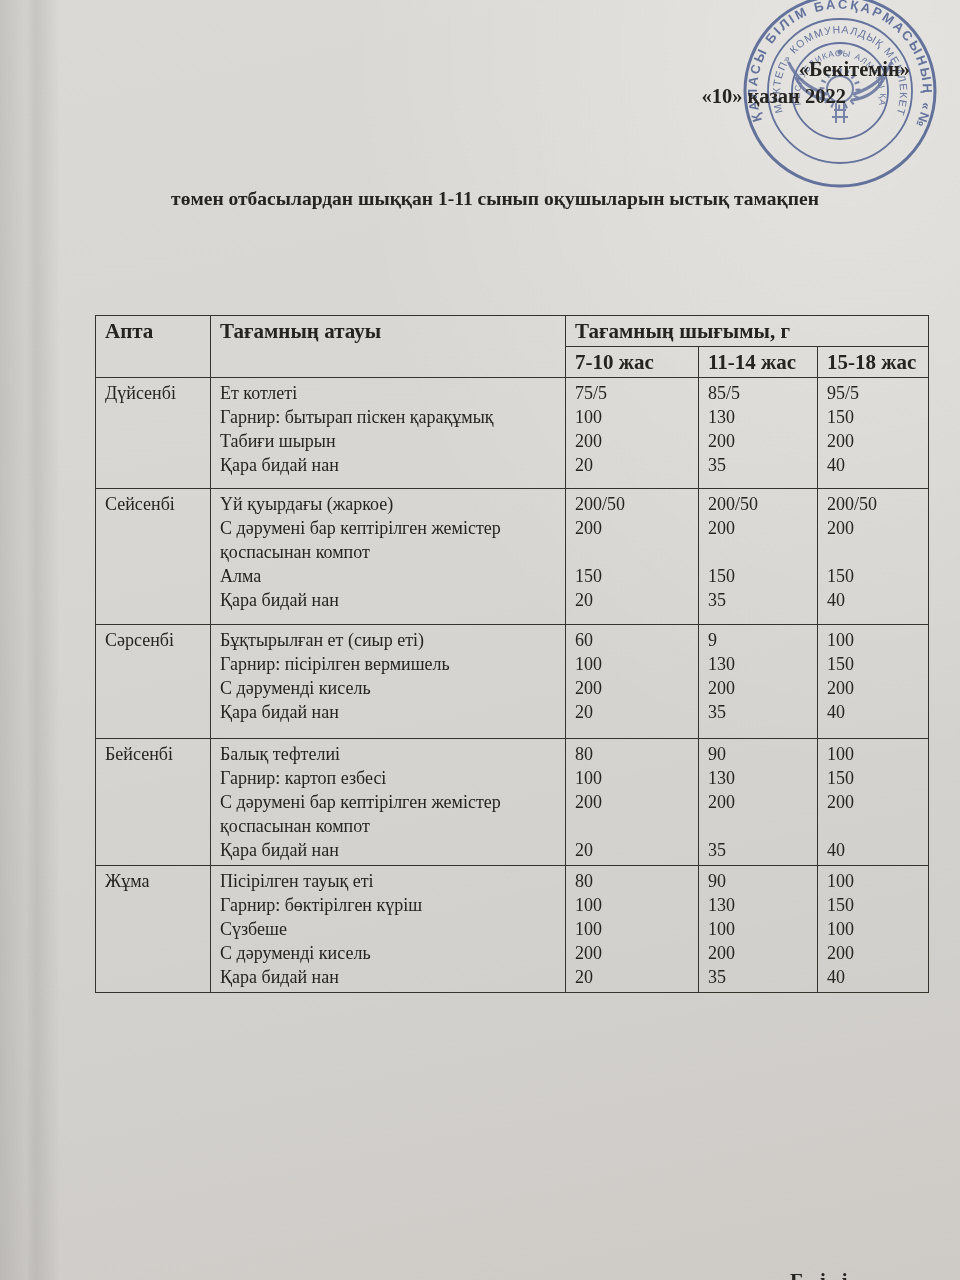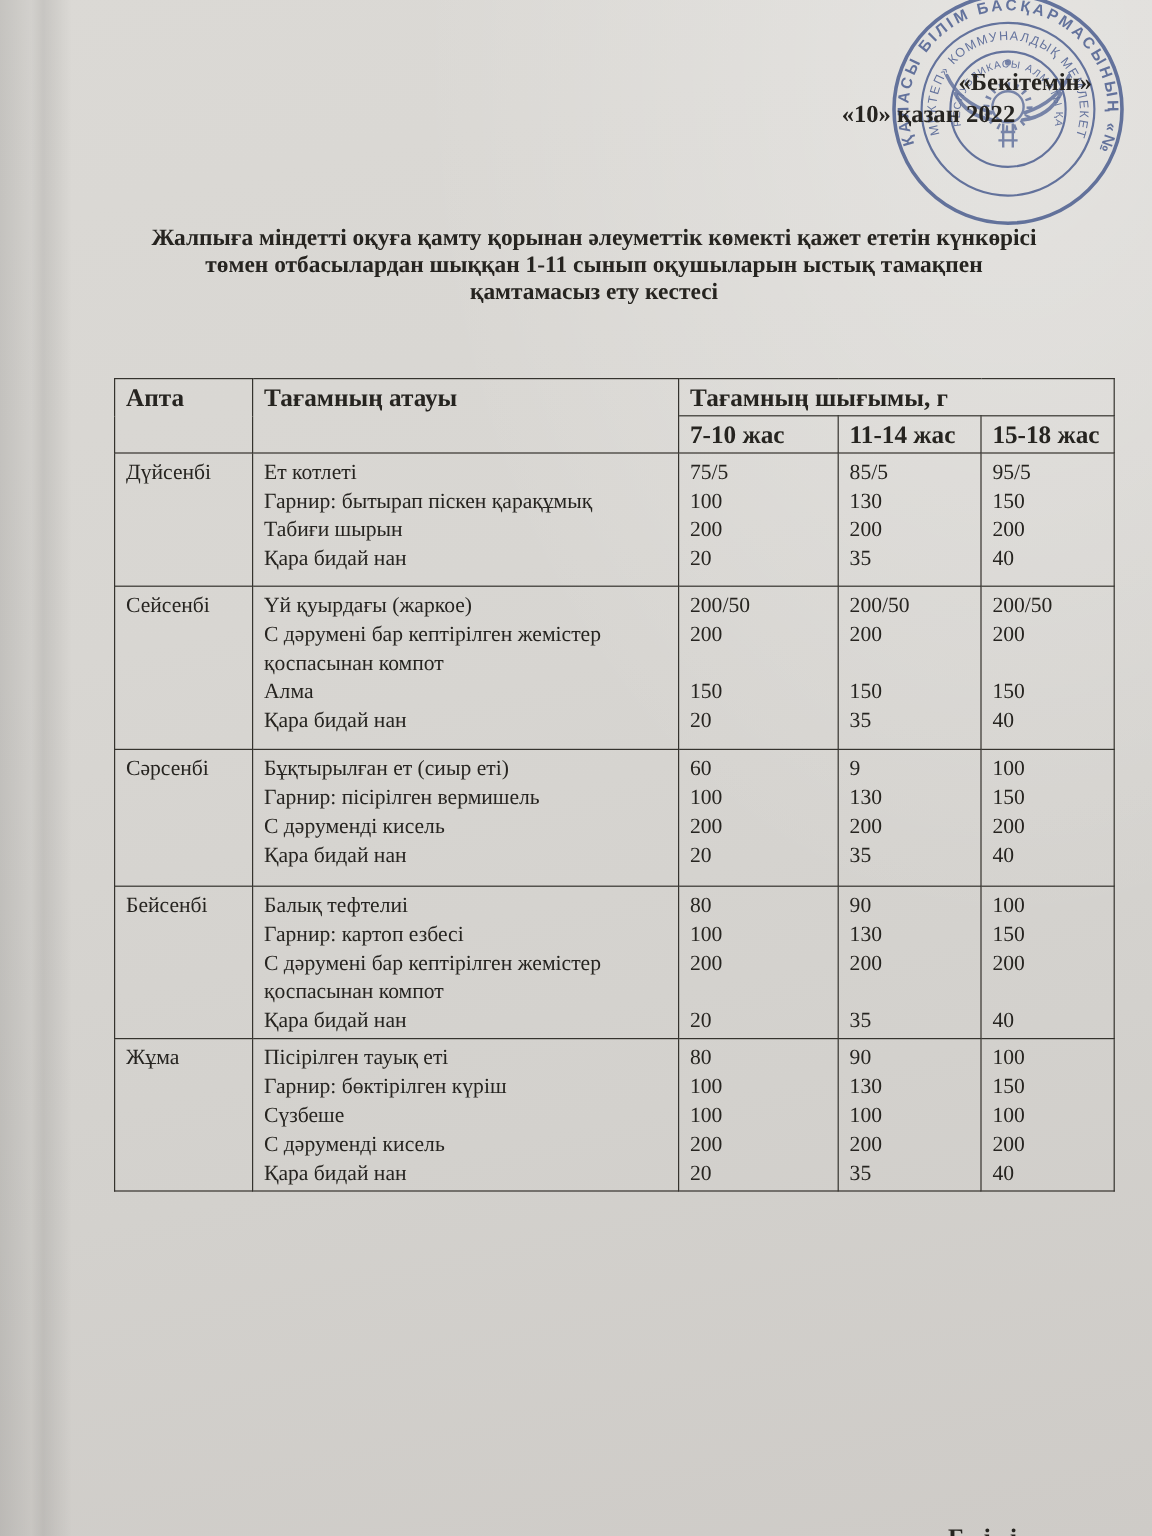--- a/index.html
+++ b/index.html
@@ -93,23 +93,21 @@
       <circle cx="104" cy="99" r="13" stroke-width="2"></circle>
       <circle cx="104" cy="99" r="18" stroke-width="5" stroke-dasharray="2 5"></circle>
       <path d="M 90,104 C 72,98 60,88 53,73 M 92,110 C 76,108 66,100 60,88" stroke-width="3" stroke-linecap="round"></path>
       <path d="M 118,104 C 136,98 148,88 155,73 M 116,110 C 132,108 142,100 148,88" stroke-width="3" stroke-linecap="round"></path>
       <circle cx="104" cy="62" r="2.6" fill="var(--stamp_blue)" stroke="none"></circle>
       <path d="M 98,120 L 110,120 M 96,127 L 112,127 M 100,113 L 100,133 M 108,113 L 108,133" stroke-width="2"></path>
     </g>
   </svg>
 
   <div class="title">
-    <div>Жалпыға міндетті оқуға қамту қорынан әлеуметтік көмекті қажет ететін күнкөрісі</div>
     <div>төмен отбасылардан шыққан 1-11 сынып оқушыларын ыстық тамақпен</div>
-    <div>қамтамасыз ету кестесі</div>
   </div>
 
   <table class="menu">
     <colgroup>
       <col style="width:115px">
         <col style="width:355px">
         <col style="width:133px">
         <col style="width:119px">
         <col style="width:111px">
     </colgroup>

